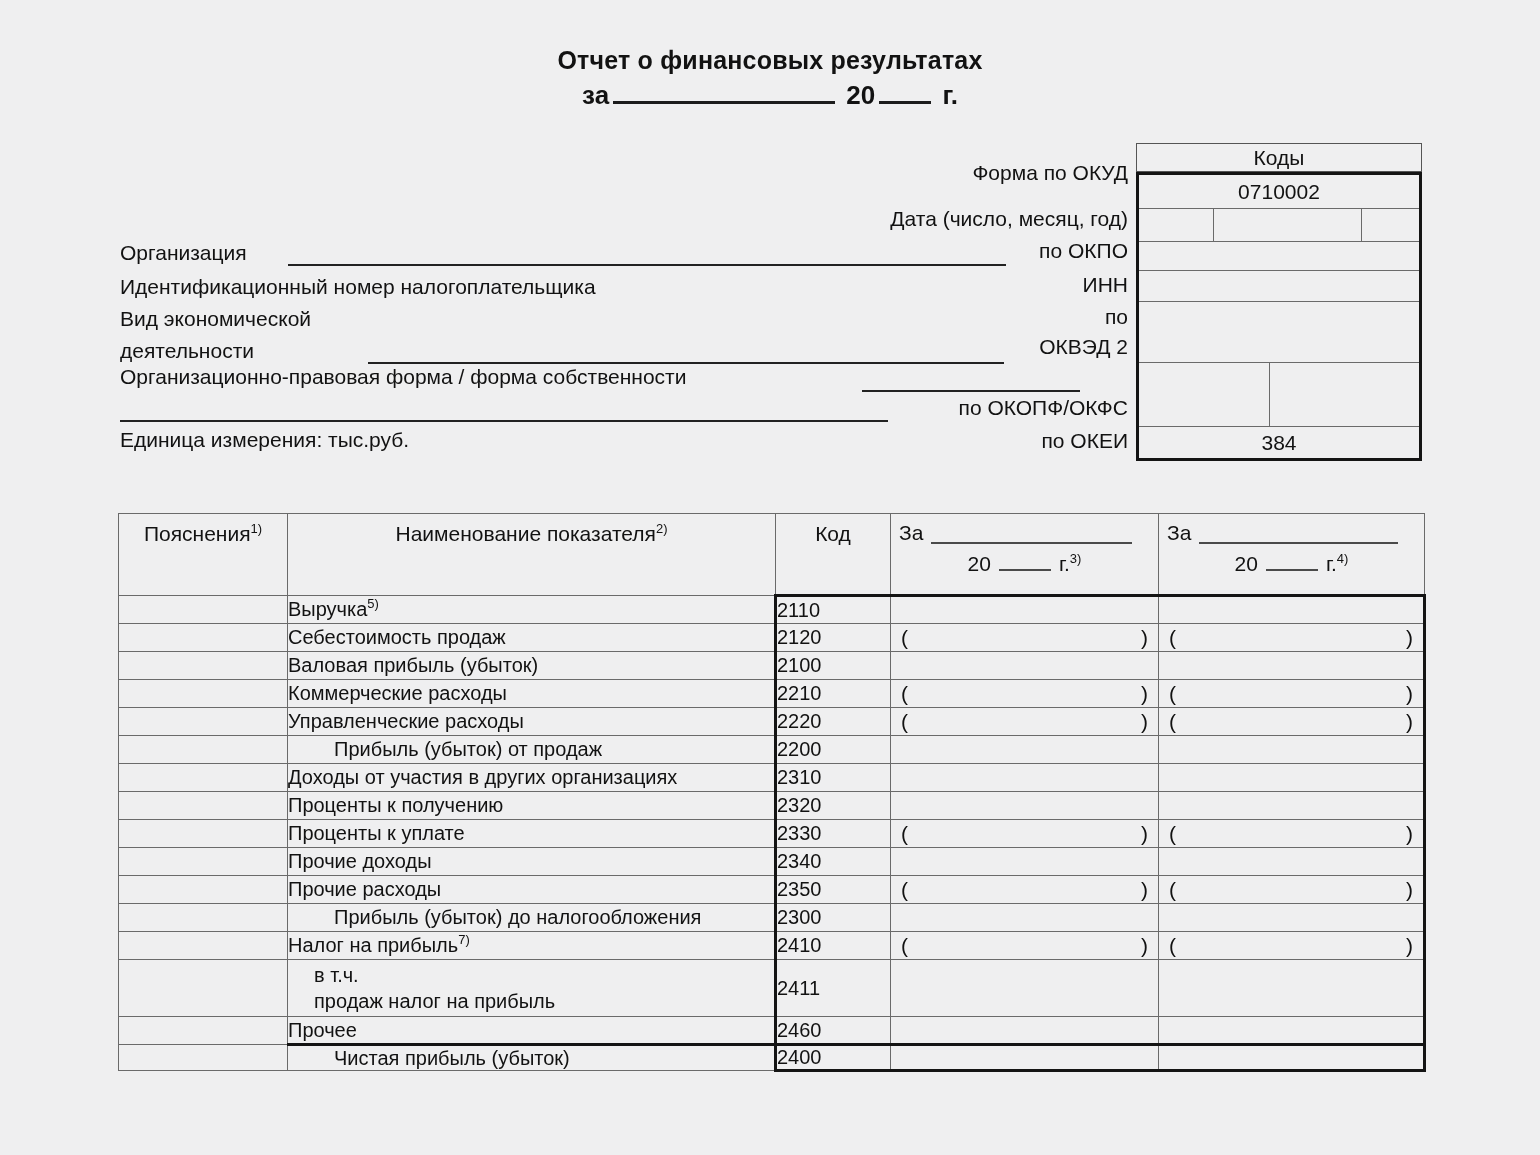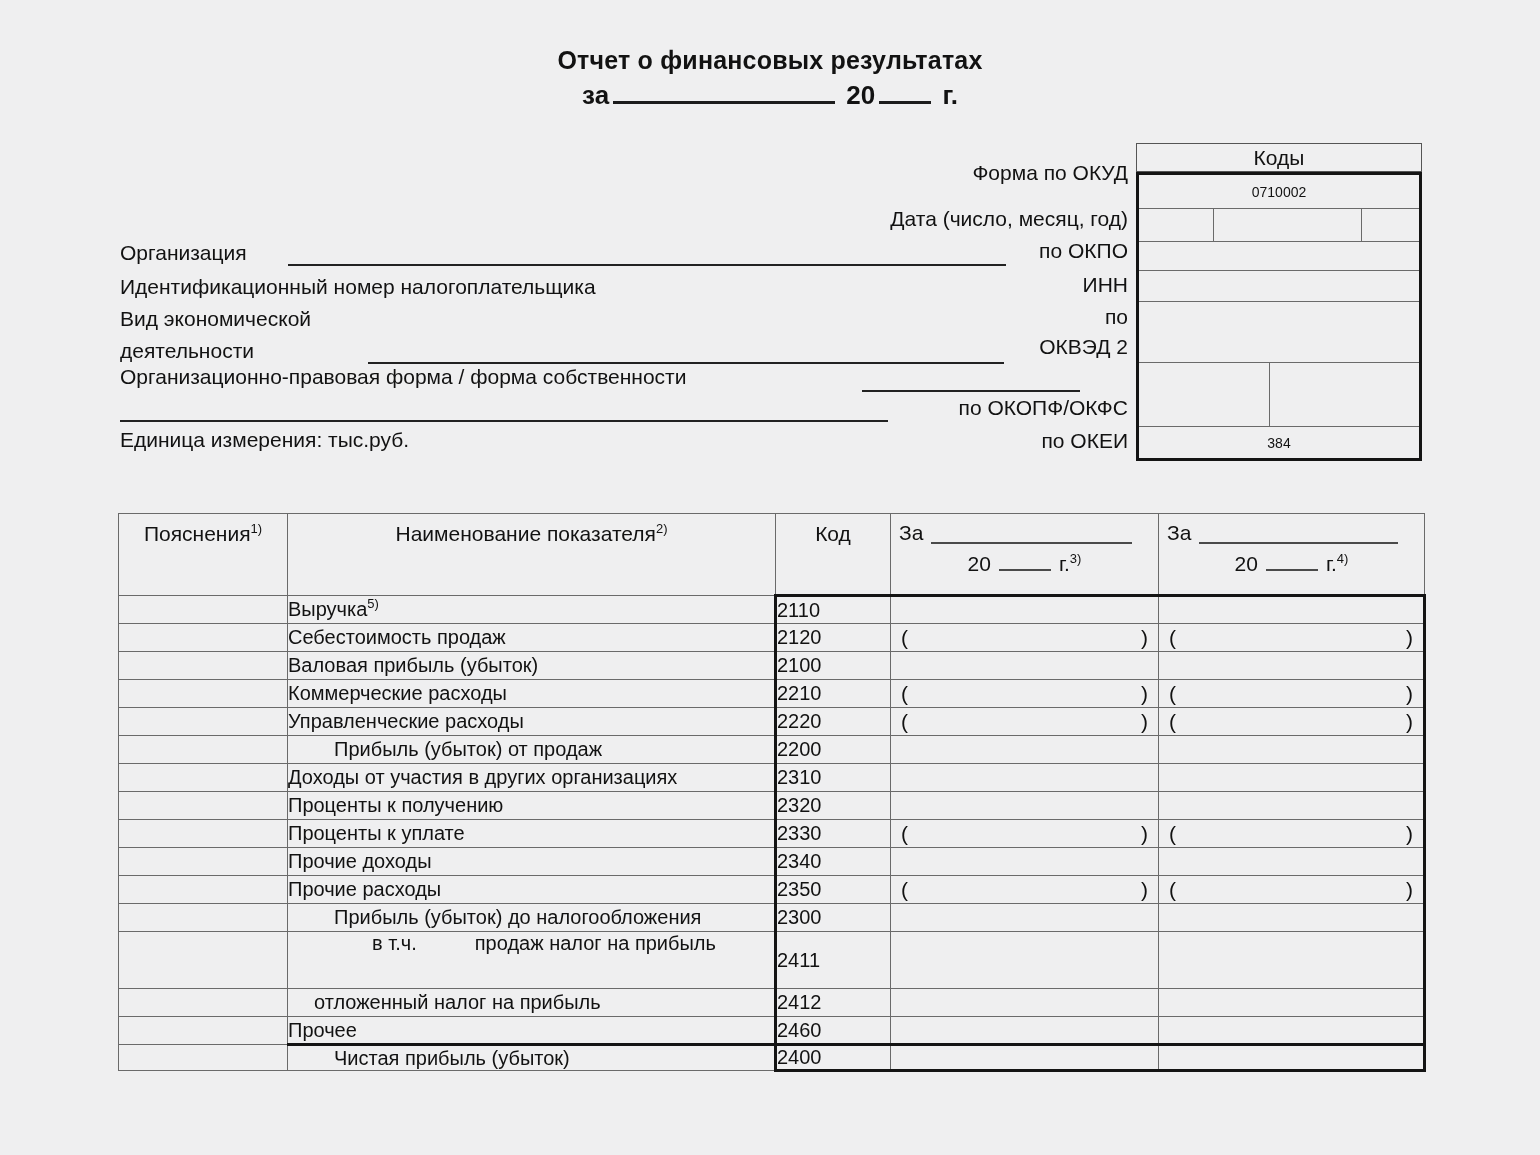--- a/index.html
+++ b/index.html
@@ -26,21 +26,21 @@
   .hlabel{position:absolute;font-size:21px;white-space:nowrap;}
   .rlabel{position:absolute;right:412px;font-size:21px;white-space:nowrap;text-align:right;}
   .fill-line{position:absolute;height:0;border-bottom:2px solid #222;}
 
   
   .codes{position:absolute;left:1136px;top:143px;width:286px;}
   .codes-header{box-sizing:border-box;border:1px solid #555;height:29px;
                 display:flex;align-items:center;justify-content:center;font-size:21px;}
   .codes-body{box-sizing:content-box;border:3px solid #141414;width:280px;}
   .crow{box-sizing:border-box;display:flex;align-items:center;justify-content:center;
-        font-size:14px;}
+        font-size:21px;}
   .crow + .crow{border-top:1px solid #6a6a6a;}
   .crow-split{padding:0;align-items:stretch;}
   .crow-split .sub{box-sizing:border-box;display:flex;align-items:center;justify-content:center;}
   .crow-split .sub + .sub{border-left:1px solid #6a6a6a;}
 
   
   table.main{position:absolute;left:118px;top:513px;width:1306px;
              border-collapse:collapse;table-layout:fixed;font-size:20px;}
   table.main th, table.main td{
     border:1px solid #6a6a6a;padding:0;overflow:hidden;
@@ -67,21 +67,21 @@
       padding:0 10px;font-size:21px;}
   
   .za{padding:0 8px 0 8px;text-align:left;}
   .za-top{display:flex;align-items:flex-end;}
   .za-top .za-word{font-size:21px;line-height:22px;}
   .za-line{flex:1;border-bottom:2px solid #4a4a4a;height:20px;margin:0 18px 0 8px;}
   .za-bot{margin-top:8px;text-align:center;font-size:21px;}
   .za-gap{display:inline-block;width:52px;border-bottom:2px solid #4a4a4a;height:16px;
           margin:0 8px;}
   
-  .twolines{display:flex;flex-direction:row;justify-content:space-evenly;height:56px;}
+  .twolines{display:flex;flex-direction:column;justify-content:space-evenly;height:56px;}
   .twolines div{line-height:22px;}
   td.vbottom{vertical-align:bottom;padding-bottom:3px;}
 </style>
 </head>
 <body>
 
 <div id="page">
 
   <div class="title">Отчет о финансовых результатах</div>
   <div class="subtitle">
@@ -290,41 +290,51 @@
             </div>
           </td>
     </tr>
     <tr class="row">
       <td class="c-exp"></td>
       <td class="c-name ind1">Прибыль (убыток) до налогообложения</td>
       <td class="c-code bl">2300</td>
       <td></td>
       <td class="br"></td>
     </tr>
+    <tr class="row">
+      <td class="c-exp"></td>
+      <td class="c-name"><span>Налог на прибыль</span><sup class="ft">7)</sup></td>
+      <td class="c-code bl">2410</td>
+      <td>
+            <div class="pw">
+              <span>(</span>
+              <span>)</span>
+            </div>
+          </td>
+      <td class="br">
+            <div class="pw">
+              <span>(</span>
+              <span>)</span>
+            </div>
+          </td>
+    </tr>
     <tr class="tall">
       <td class="c-exp"></td>
       <td class="c-name ind2">
         <div class="twolines">
           <div>в т.ч.</div>
           <div>продаж налог на прибыль</div>
         </div>
       </td>
       <td class="c-code bl vbottom">2411</td>
       <td></td>
       <td class="br"></td>
     </tr>
     <tr class="row">
       <td class="c-exp"></td>
-      <td class="c-name ind2">отложенный налог на прибыль</td>
-      <td class="c-code bl">2412</td>
-      <td></td>
-      <td class="br"></td>
-    </tr>
-    <tr class="row">
-      <td class="c-exp"></td>
       <td class="c-name">Прочее</td>
       <td class="c-code bl">2460</td>
       <td></td>
       <td class="br"></td>
     </tr>
     <tr class="last">
       <td class="c-exp"></td>
       <td class="c-name ind1 bt">Чистая прибыль (убыток)</td>
       <td class="c-code bl bt bb">2400</td>
       <td class="bt bb"></td>

